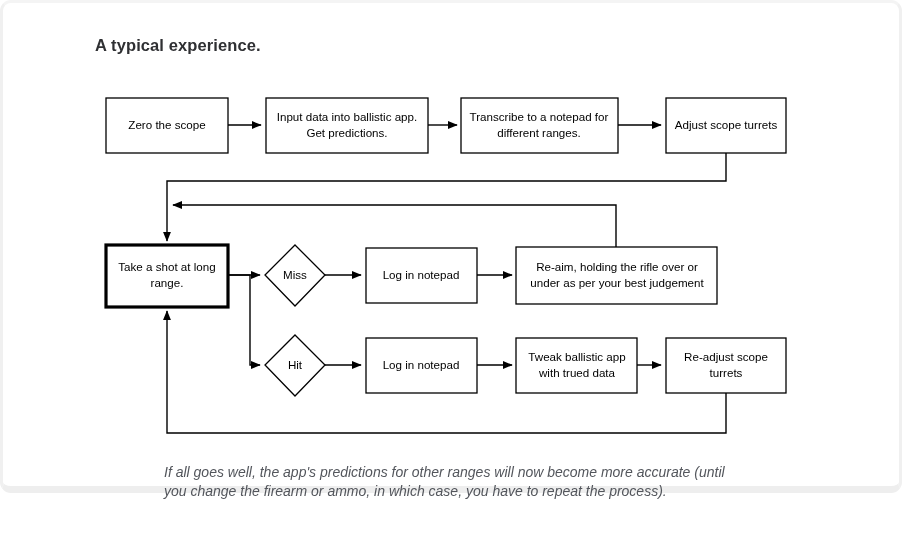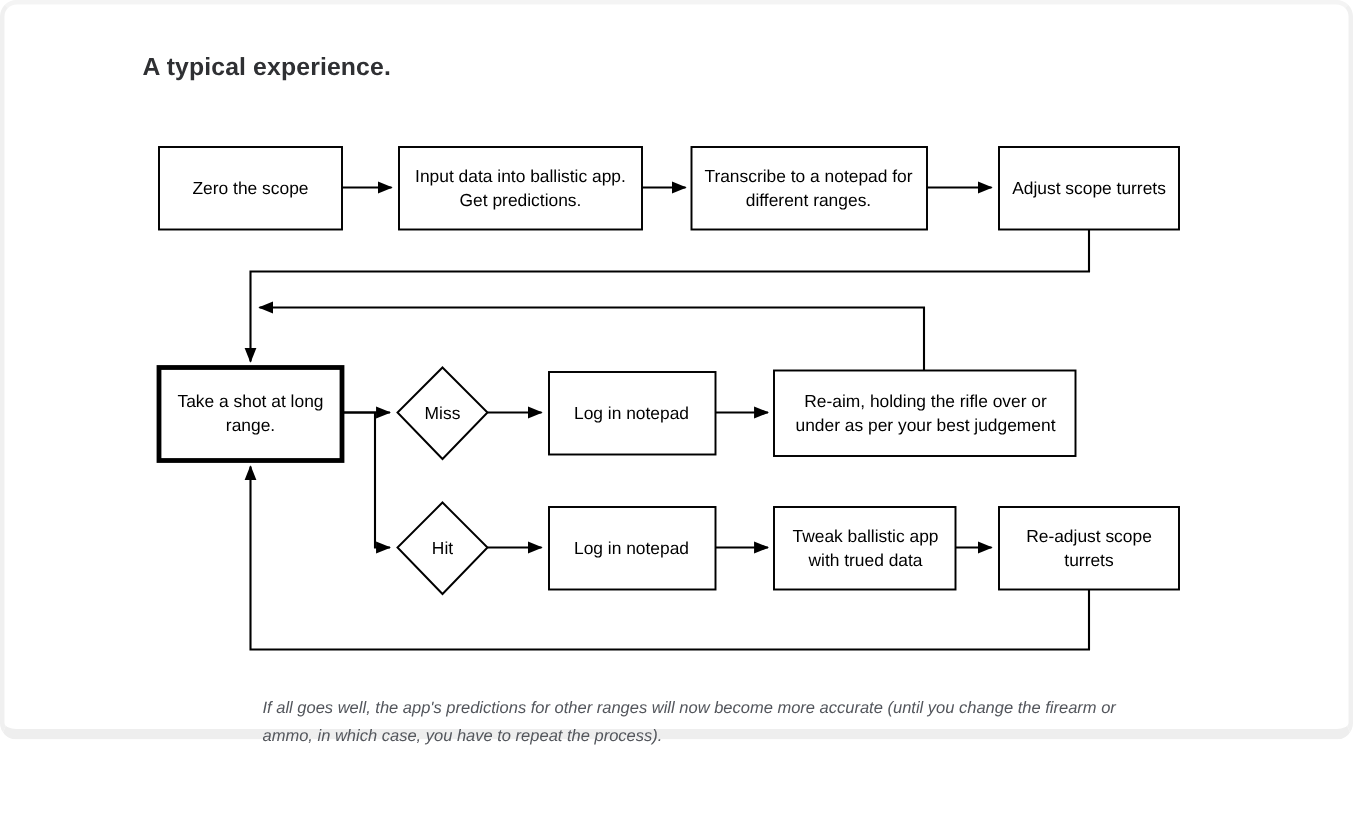--- a/index.html
+++ b/index.html
@@ -33,25 +33,24 @@
     font-weight: bold;
     color: #2f3033;
     letter-spacing: 0.1px;
     white-space: nowrap;
   }
   #caption {
     position: absolute;
     left: 161px;
     top: 460px;
     width: 575px;
-    font-size: 11px;
+    font-size: 14px;
     font-style: italic;
     line-height: 18.6px;
     color: #53565c;
-    margin-left: 11px;
   }
   #flow {
     position: absolute;
     left: 0;
     top: 0;
   }
   .node-label {
     font-size: 11.6px;
     fill: #000000;
     font-family: "Liberation Sans", sans-serif;

